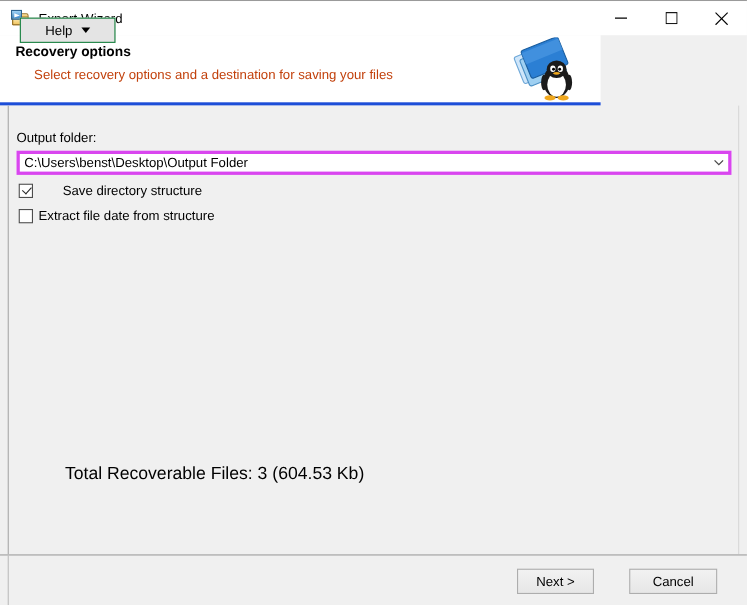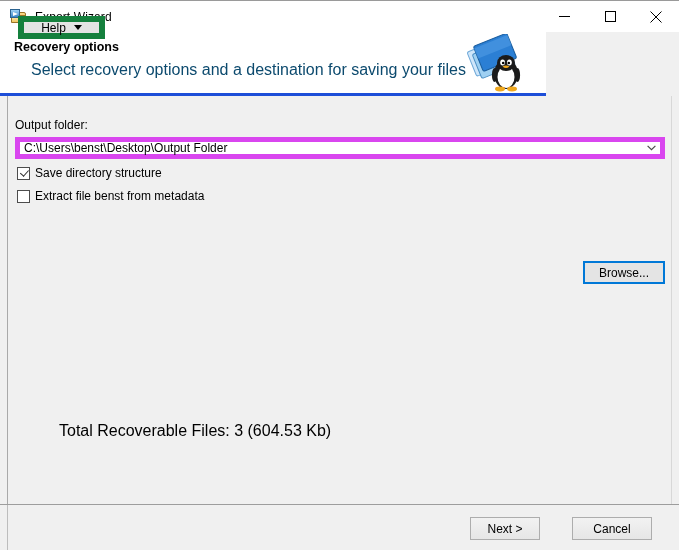--- a/index.html
+++ b/index.html
@@ -113,22 +113,22 @@
   .header-title {
     position: absolute;
     left: 14px; top: 8px;
     font-size: 12.5px;
     font-weight: bold;
     color: #000000;
   }
   .header-sub {
     position: absolute;
     left: 31px; top: 29px;
-    font-size: 16px;
-    color: #0c4a6e;
+    font-size: 12px;
+    color: #c2410c;
   }
   .header-art {
     position: absolute;
     right: 14px; top: 2px;
     width: 72px;
     height: 60px;
   }
 
   
   .body {
@@ -160,21 +160,21 @@
     font-size: 12px;
     color: #000;
   }
 
   .combo {
     position: absolute;
     left: 15px; top: 41px;
     width: 650px;
     height: 22px;
     background: #ffffff;
-    border: 5px solid #d946ef;
+    border: 3px solid #d946ef;
     box-sizing: border-box;
     display: flex;
     align-items: center;
   }
   .combo-value {
     flex: 1;
     padding-left: 4px;
     font-size: 12px;
     color: #000;
     white-space: nowrap;
@@ -189,21 +189,21 @@
     flex: none;
   }
 
   .checkrow {
     position: absolute;
     left: 17px;
     display: flex;
     align-items: center;
     height: 16px;
   }
-  .checkrow.r1 { top: 69px; }
+  .checkrow.r1 { top: 69px; gap: 22px; }
   .checkrow.r2 { top: 92px; }
   .checkbox {
     width: 13px;
     height: 13px;
     background: #ffffff;
     border: 1px solid #4d4d4d;
     box-sizing: border-box;
     position: relative;
     flex: none;
     margin-right: 5px;
@@ -267,21 +267,21 @@
     left: 7px; top: 0;
     width: 1px; height: 46px;
     background: #bdbdbd;
   }
   .btn-help {
     position: absolute;
     left: 18px; top: 15px;
     width: 87px;
     height: 23px;
     background: #e4e4e4;
-    border: 6px solid #15803d;
+    border: 1px solid #15803d;
   }
   .btn-help .help-caret {
     margin-left: 8px;
     width: 0; height: 0;
     border-left: 4.5px solid transparent;
     border-right: 4.5px solid transparent;
     border-top: 5px solid #000;
   }
   .btn-back {
     position: absolute;
@@ -389,24 +389,23 @@
       </div>
     </div>
 
     <div class="checkrow r1">
       <div class="checkbox checked"></div>
       <div class="check-label">Save directory structure</div>
     </div>
 
     <div class="checkrow r2">
       <div class="checkbox"></div>
-      <div class="check-label">Extract file benst from metadata</div>
+      <div class="check-label">Extract file date from structure</div>
     </div>
 
-    <div class="btn btn-browse">Browse...</div>
 
     <div class="total-text">Total Recoverable Files: 3 (604.53 Kb)</div>
   </div>
 
   <div class="footer">
     <div class="edge-left-f"></div>
   </div>
 
   <div class="btn btn-help">
     <span>Help</span>

